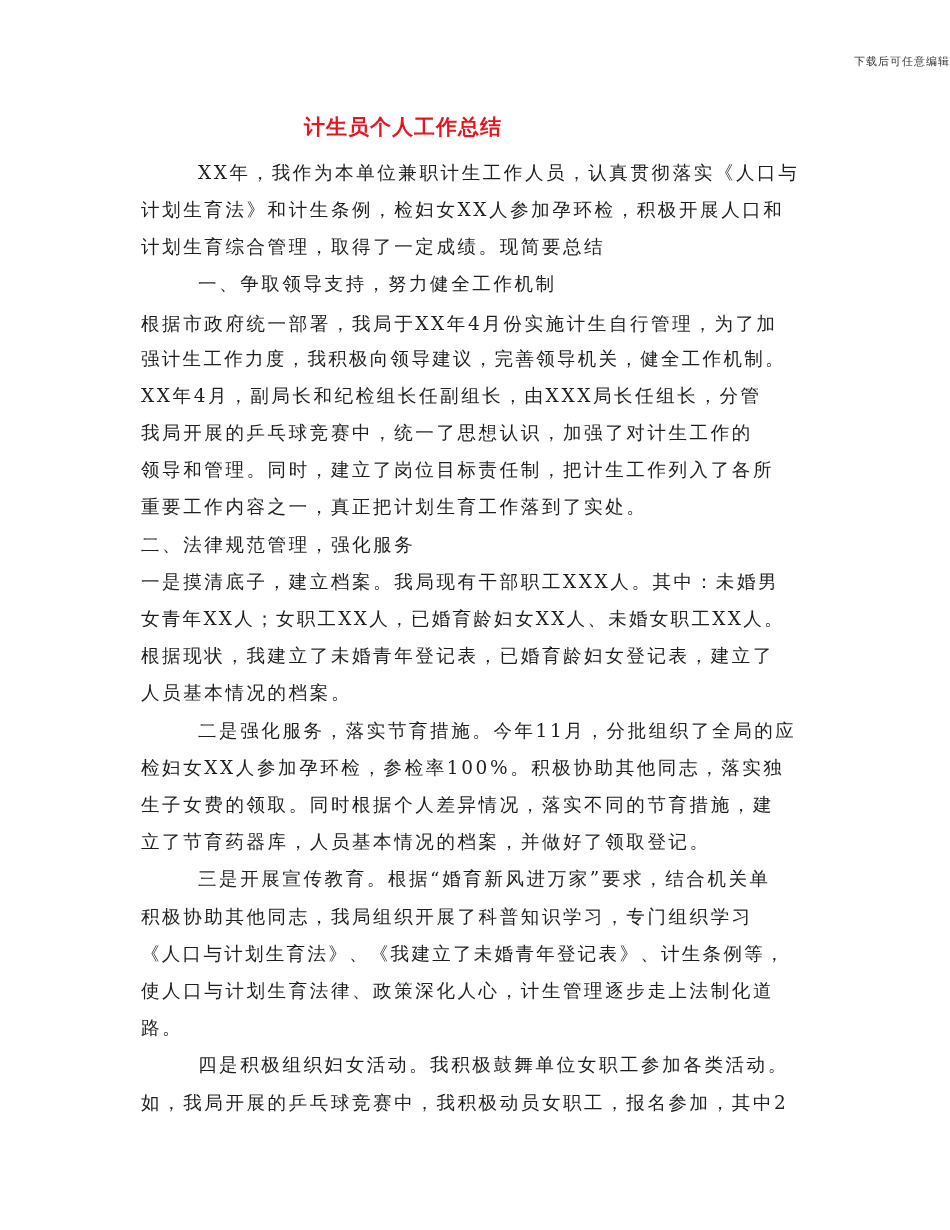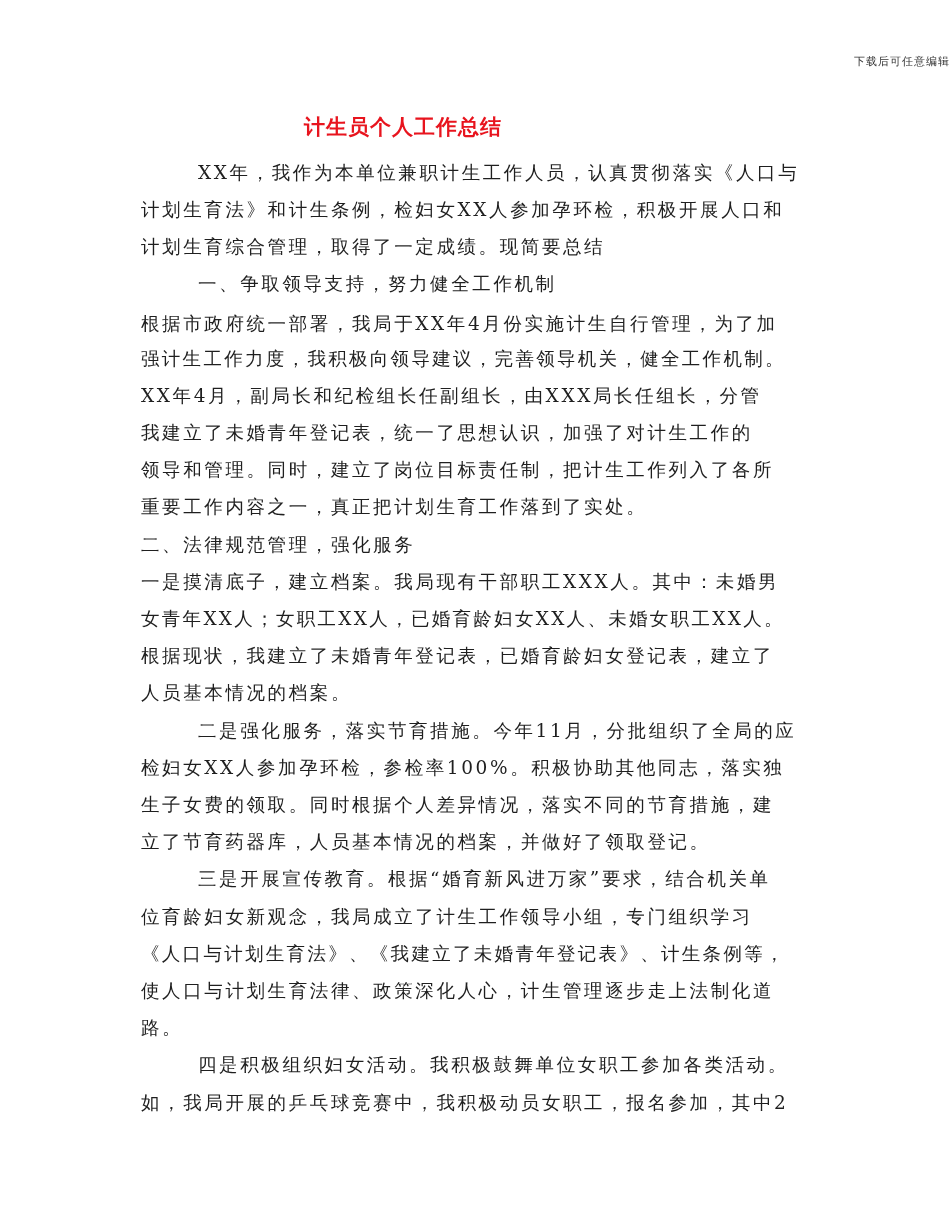--- a/index.html
+++ b/index.html
@@ -58,33 +58,33 @@
   <div class="doc-title">计生员个人工作总结</div>
 
   <div>
     <div class="line indent" style="top:161px">XX年，我作为本单位兼职计生工作人员，认真贯彻落实《人口与</div>
     <div class="line" style="top:198px">计划生育法》和计生条例，检妇女XX人参加孕环检，积极开展人口和</div>
     <div class="line" style="top:235px">计划生育综合管理，取得了一定成绩。现简要总结</div>
     <div class="line indent" style="top:272px">一、争取领导支持，努力健全工作机制</div>
     <div class="line" style="top:312px">根据市政府统一部署，我局于XX年4月份实施计生自行管理，为了加</div>
     <div class="line flush-wide" style="top:347px">强计生工作力度，我积极向领导建议，完善领导机关，健全工作机制。</div>
     <div class="line" style="top:384px">XX年4月，副局长和纪检组长任副组长，由XXX局长任组长，分管</div>
-    <div class="line" style="top:421px">我建立了未婚青年登记表，统一了思想认识，加强了对计生工作的</div>
+    <div class="line" style="top:421px">我局开展的乒乓球竞赛中，统一了思想认识，加强了对计生工作的</div>
     <div class="line" style="top:458px">领导和管理。同时，建立了岗位目标责任制，把计生工作列入了各所</div>
     <div class="line" style="top:495px">重要工作内容之一，真正把计划生育工作落到了实处。</div>
     <div class="line" style="top:533px">二、法律规范管理，强化服务</div>
     <div class="line" style="top:570px">一是摸清底子，建立档案。我局现有干部职工XXX人。其中：未婚男</div>
     <div class="line flush-wide" style="top:607px">女青年XX人；女职工XX人，已婚育龄妇女XX人、未婚女职工XX人。</div>
     <div class="line" style="top:644px">根据现状，我建立了未婚青年登记表，已婚育龄妇女登记表，建立了</div>
     <div class="line" style="top:681px">人员基本情况的档案。</div>
     <div class="line indent" style="top:719px">二是强化服务，落实节育措施。今年11月，分批组织了全局的应</div>
     <div class="line" style="top:756px">检妇女XX人参加孕环检，参检率100%。积极协助其他同志，落实独</div>
     <div class="line" style="top:793px">生子女费的领取。同时根据个人差异情况，落实不同的节育措施，建</div>
     <div class="line" style="top:830px">立了节育药器库，人员基本情况的档案，并做好了领取登记。</div>
     <div class="line indent" style="top:867px">三是开展宣传教育。根据“婚育新风进万家”要求，结合机关单</div>
-    <div class="line" style="top:905px">位育龄妇女新观念，我局成立了计生工作领导小组，专门组织学习</div>
+    <div class="line" style="top:905px">积极协助其他同志，我局组织开展了科普知识学习，专门组织学习</div>
     <div class="line flush-wide" style="top:942px">《人口与计划生育法》、《我建立了未婚青年登记表》、计生条例等，</div>
     <div class="line" style="top:979px">使人口与计划生育法律、政策深化人心，计生管理逐步走上法制化道</div>
     <div class="line" style="top:1016px">路。</div>
     <div class="line indent" style="top:1053px">四是积极组织妇女活动。我积极鼓舞单位女职工参加各类活动。</div>
     <div class="line" style="top:1091px">如，我局开展的乒乓球竞赛中，我积极动员女职工，报名参加，其中2</div>
   </div>
 </div>
 
 </body></html>

